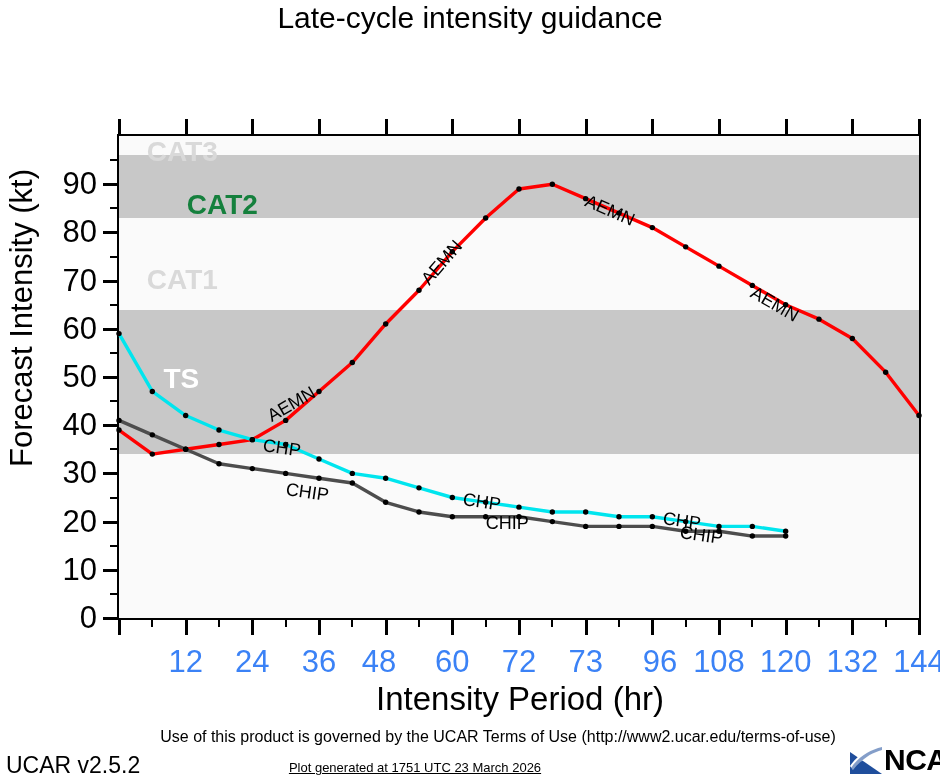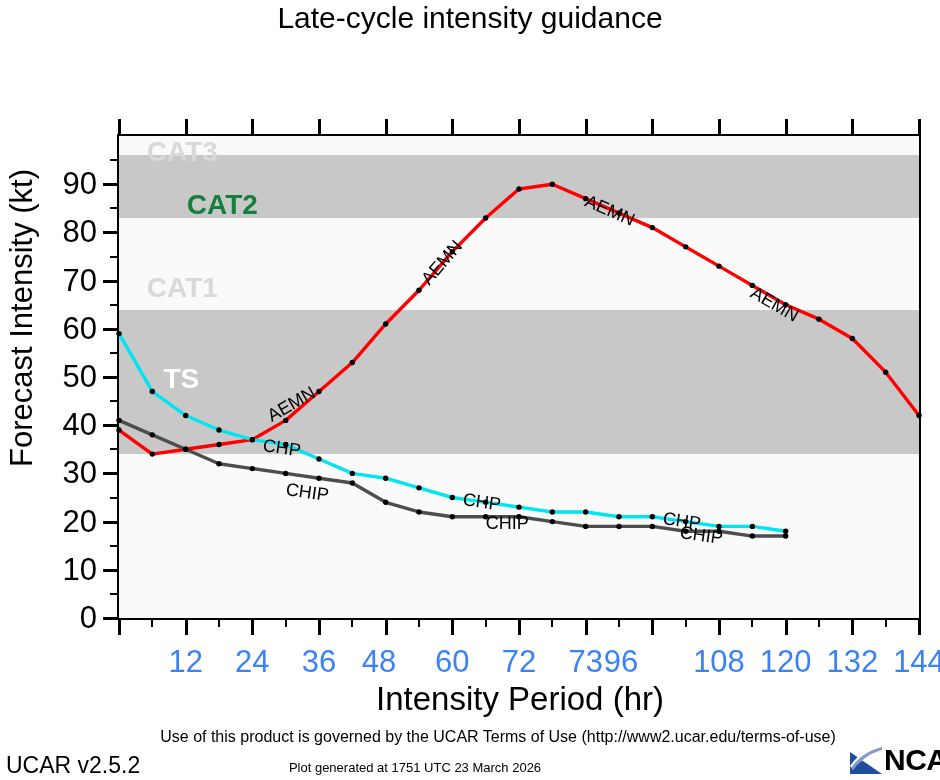--- a/index.html
+++ b/index.html
@@ -45,21 +45,21 @@
   .xttop{position:absolute;background:#000;top:-17px;width:3px;height:17px;}
   .xtlabel{position:absolute;top:508px;width:90px;margin-left:-45px;text-align:center;
            font-size:31px;color:#3b82f6;}
 
   .curvelabel{position:absolute;font-size:18px;color:#000;white-space:nowrap;
               transform-origin:0 50%;font-family:"Liberation Sans",sans-serif;}
 
   .footer-terms{position:absolute;left:0;top:728px;width:940px;text-align:center;
                 font-size:16px;color:#000;margin-left:28px;}
   .footer-plotgen{position:absolute;left:0;top:760px;width:830px;text-align:center;
-                  font-size:13px;color:#000;}
+                  font-size:13px;color:#000;text-decoration:underline;}
   .footer-tcgp{position:absolute;left:6px;top:752px;font-size:23px;color:#000;}
   .ncar{position:absolute;left:848px;top:744px;width:92px;height:34px;}
   .ncar-text{position:absolute;left:36px;top:-1px;font-size:30px;font-weight:bold;
              color:#000;letter-spacing:-.5px;}
 </style>
 </head>
 <body>
 
 <div id="stage">
 
@@ -72,21 +72,21 @@
 
   <div class="plot" id="plot">
     <div id="bands">
         <div class="band gray" style="background: rgb(200, 200, 200); top: 173.52px; height: 144.6px;"></div>
         <div class="band white" style="background: rgb(250, 250, 250); top: 81.94px; height: 91.58px;"></div>
         <div class="band gray" style="background: rgb(200, 200, 200); top: 19.28px; height: 62.66px;"></div>
         <div class="band white" style="background: rgb(250, 250, 250); top: 0px; height: 19.28px;"></div>
       </div>
     <div id="bandlabels">
         <div class="bandlabel bl-ts" style="color: rgb(255, 255, 255); left: 44.4444px; top: 227px;">TS</div>
-        <div class="bandlabel bl-cat1" style="color: rgb(217, 217, 217); left: 27.7778px; top: 136px;">CAT1</div>
+        <div class="bandlabel bl-cat1" style="color: rgb(217, 217, 217); left: 27.7778px; top: 128px;">CAT1</div>
         <div class="bandlabel bl-cat2" style="color: #15803d; left: 27.7778px; top: 53px; margin-left: 40px;">CAT2</div>
         <div class="bandlabel bl-cat3" style="color: rgb(217, 217, 217); left: 27.7778px; top: 0.46px;">CAT3</div>
       </div>
     <svg class="lines" id="lines" viewBox="0 0 800 482" preserveAspectRatio="none">
         <polyline points="0.00,294.02 33.33,318.12 66.67,313.30 100.00,308.48 133.33,303.66 166.67,284.38 200.00,255.46 233.33,226.54 266.67,187.98 300.00,154.24 333.33,115.68 366.67,81.94 400.00,53.02 433.33,48.20 466.67,62.66 500.00,77.12 533.33,91.58 566.67,110.86 600.00,130.14 633.33,149.42 666.67,168.70 700.00,183.16 733.33,202.44 766.67,236.18 800.00,279.56" fill="none" stroke="#ff0000" stroke-width="3.4" stroke-linejoin="round" stroke-linecap="round"></polyline>
         <polyline points="0.00,197.62 33.33,255.46 66.67,279.56 100.00,294.02 133.33,303.66 166.67,308.48 200.00,322.94 233.33,337.40 266.67,342.22 300.00,351.86 333.33,361.50 366.67,366.32 400.00,371.14 433.33,375.96 466.67,375.96 500.00,380.78 533.33,380.78 566.67,385.60 600.00,390.42 633.33,390.42 666.67,395.24" fill="none" stroke="#00e5ee" stroke-width="3.4" stroke-linejoin="round" stroke-linecap="round"></polyline>
         <polyline points="0.00,284.38 33.33,298.84 66.67,313.30 100.00,327.76 133.33,332.58 166.67,337.40 200.00,342.22 233.33,347.04 266.67,366.32 300.00,375.96 333.33,380.78 366.67,380.78 400.00,380.78 433.33,385.60 466.67,390.42 500.00,390.42 533.33,390.42 566.67,395.24 600.00,395.24 633.33,400.06 666.67,400.06" fill="none" stroke="#4d4d4d" stroke-width="3.4" stroke-linejoin="round" stroke-linecap="round"></polyline>
         <circle cx="0.00" cy="294.02" r="2.7" fill="#000"></circle>
         <circle cx="33.33" cy="318.12" r="2.7" fill="#000"></circle>
         <circle cx="66.67" cy="313.30" r="2.7" fill="#000"></circle>
@@ -218,21 +218,21 @@
         <div class="xttop" style="left: 332.333px;"></div>
         <div class="xtlabel" style="left: 333.333px;">60</div>
         <div class="xtick major" style="left: 399px;"></div>
         <div class="xttop" style="left: 399px;"></div>
         <div class="xtlabel" style="left: 400px;">72</div>
         <div class="xtick major" style="left: 465.667px;"></div>
         <div class="xttop" style="left: 465.667px;"></div>
         <div class="xtlabel" style="left: 466.667px;">73</div>
         <div class="xtick major" style="left: 532.333px;"></div>
         <div class="xttop" style="left: 532.333px;"></div>
-        <div class="xtlabel" style="left: 502px; text-align: center;">96</div>
+        <div class="xtlabel" style="left: 541px; text-align: center;">96</div>
         <div class="xtick major" style="left: 599px;"></div>
         <div class="xttop" style="left: 599px;"></div>
         <div class="xtlabel" style="left: 600px;">108</div>
         <div class="xtick major" style="left: 665.667px;"></div>
         <div class="xttop" style="left: 665.667px;"></div>
         <div class="xtlabel" style="left: 666.667px;">120</div>
         <div class="xtick major" style="left: 732.333px;"></div>
         <div class="xttop" style="left: 732.333px;"></div>
         <div class="xtlabel" style="left: 733.333px;">132</div>
         <div class="xtick major" style="left: 799px;"></div>

